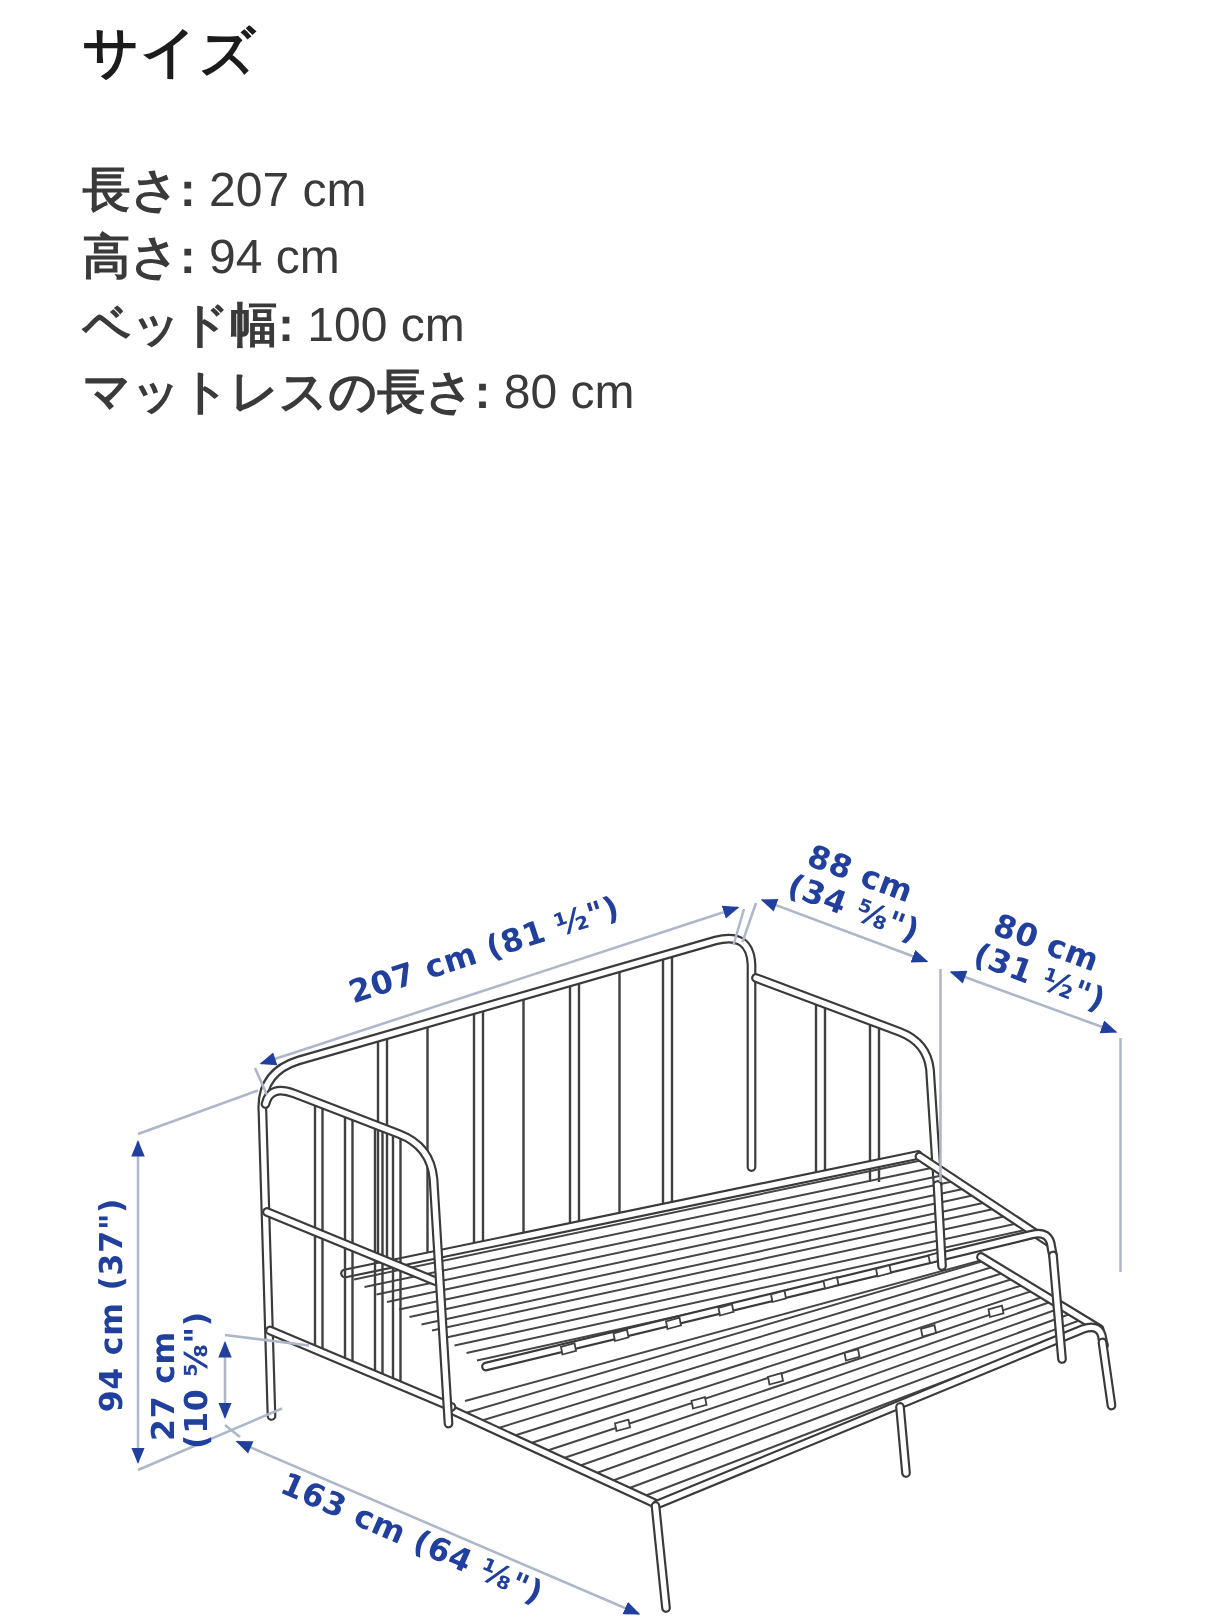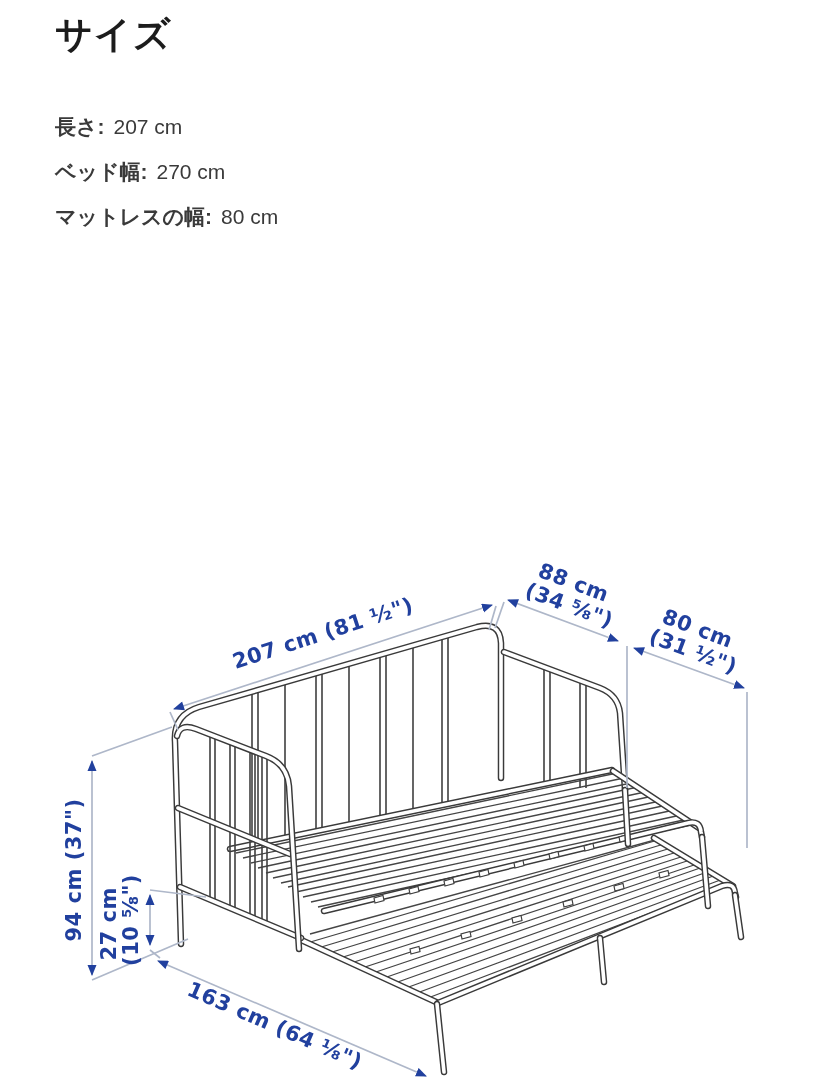--- a/index.html
+++ b/index.html
@@ -12,21 +12,21 @@
     overflow:hidden;
   }
   .title{
     position:absolute;left:55px;top:10px;
     font-size:37px;font-weight:bold;color:#1c1c1c;
     letter-spacing:1px;margin:0;
   }
   .dims{position:absolute;left:55px;top:104px;}
   .dim-row{
     height:45px;line-height:45px;
-    font-size:21px;color:#3a3a3a;white-space:nowrap;
+    font-size:32px;color:#3a3a3a;white-space:nowrap;
   }
   .dim-label{font-weight:bold;}
   .dim-value{font-weight:normal;margin-left:9px;}
   .diagram{position:absolute;left:0;top:540px;}
   
   .tO{fill:none;stroke:#3a3a3a;stroke-width:6.5;stroke-linecap:round;stroke-linejoin:round;}
   .tI{fill:none;stroke:#ffffff;stroke-width:3.6;stroke-linecap:round;stroke-linejoin:round;}
   .bar{fill:none;stroke:#404040;stroke-width:1.6;}
   .slat{fill:none;stroke:#454545;stroke-width:1.3;}
   .hook{fill:#ffffff;stroke:#404040;stroke-width:1.2;}
@@ -39,24 +39,27 @@
 
 <div class="page">
 
   <h2 class="title">サイズ</h2>
 
   <div class="dims">
     <div class="dim-row">
       <span class="dim-label">長さ:</span><span class="dim-value">207 cm</span>
     </div>
     <div class="dim-row">
-      <span class="dim-label">ベッド幅:</span><span class="dim-value">270 cm</span>
+      <span class="dim-label">高さ:</span><span class="dim-value">94 cm</span>
     </div>
     <div class="dim-row">
-      <span class="dim-label">マットレスの幅:</span><span class="dim-value">80 cm</span>
+      <span class="dim-label">ベッド幅:</span><span class="dim-value">100 cm</span>
+    </div>
+    <div class="dim-row">
+      <span class="dim-label">マットレスの長さ:</span><span class="dim-value">80 cm</span>
     </div>
   </div>
 
   <svg class="diagram" width="818" height="540" viewBox="0 0 818 540" xmlns="http://www.w3.org/2000/svg">
     <defs>
       <marker id="arrE" markerUnits="userSpaceOnUse" markerWidth="12" markerHeight="10" refX="10" refY="4.5" orient="auto">
         <path d="M0,0 L11,4.5 L0,9 z" fill="#21409e"></path>
       </marker>
       <marker id="arrS" markerUnits="userSpaceOnUse" markerWidth="12" markerHeight="10" refX="1" refY="4.5" orient="auto">
         <path d="M11,0 L0,4.5 L11,9 z" fill="#21409e"></path>

